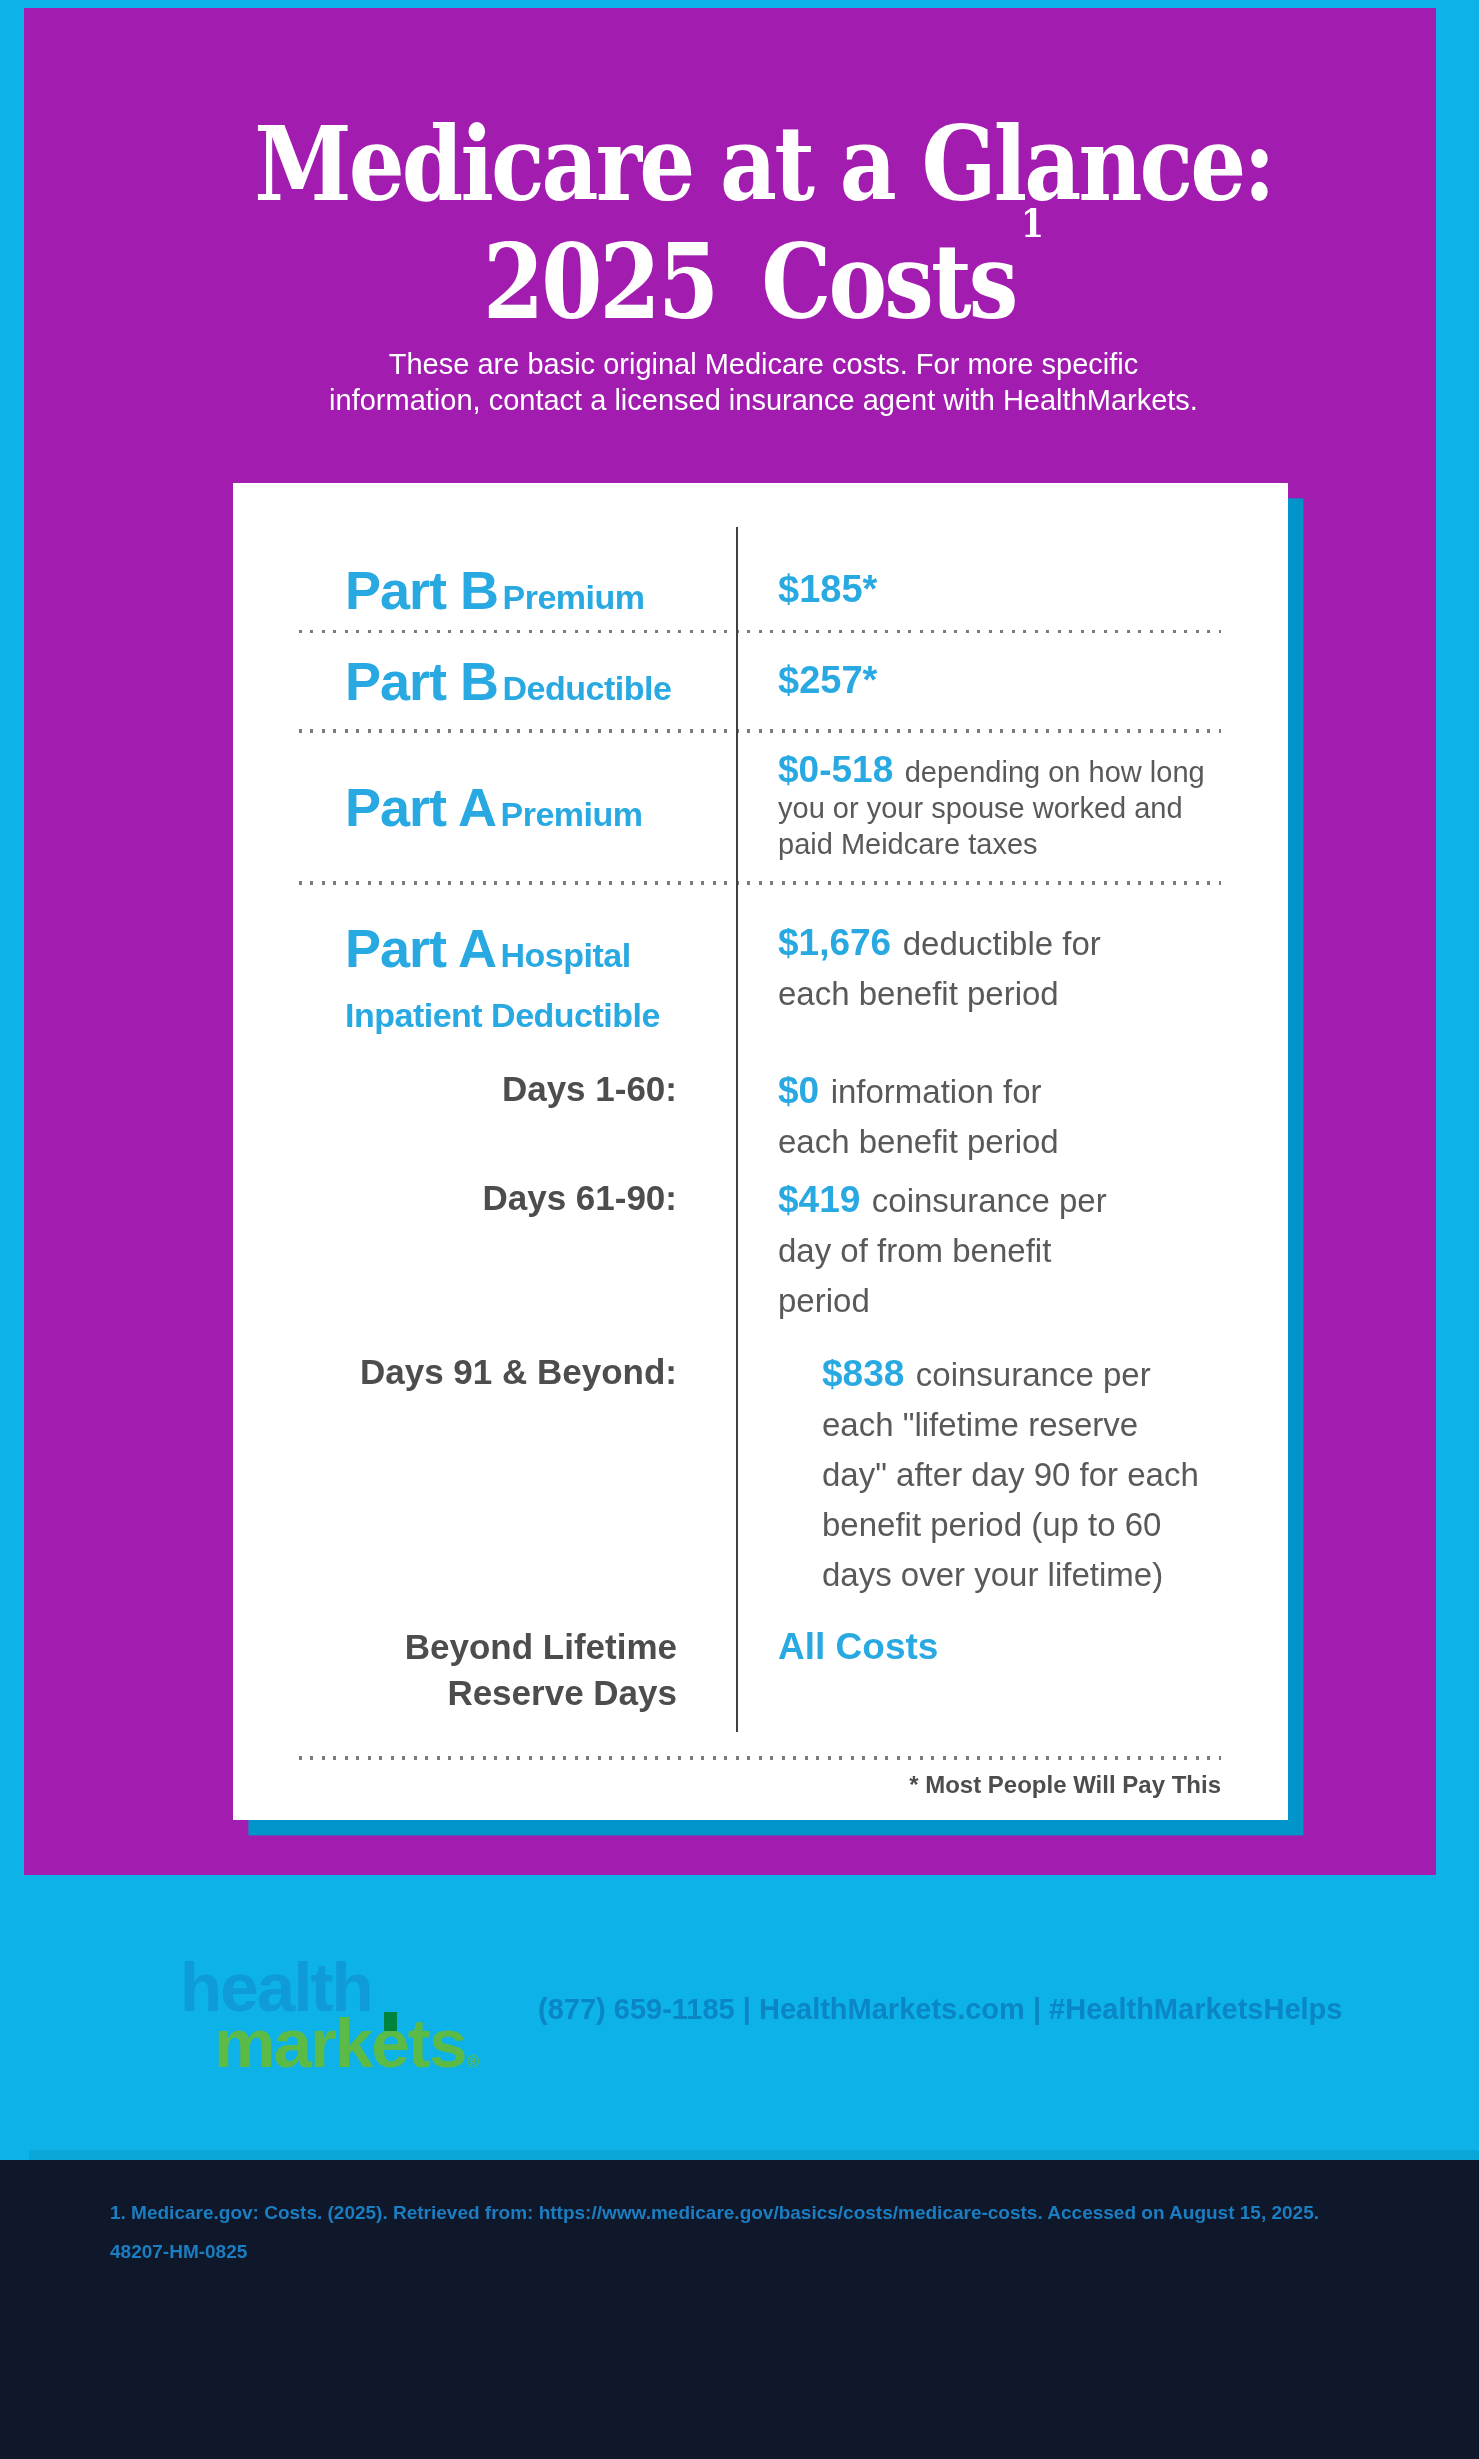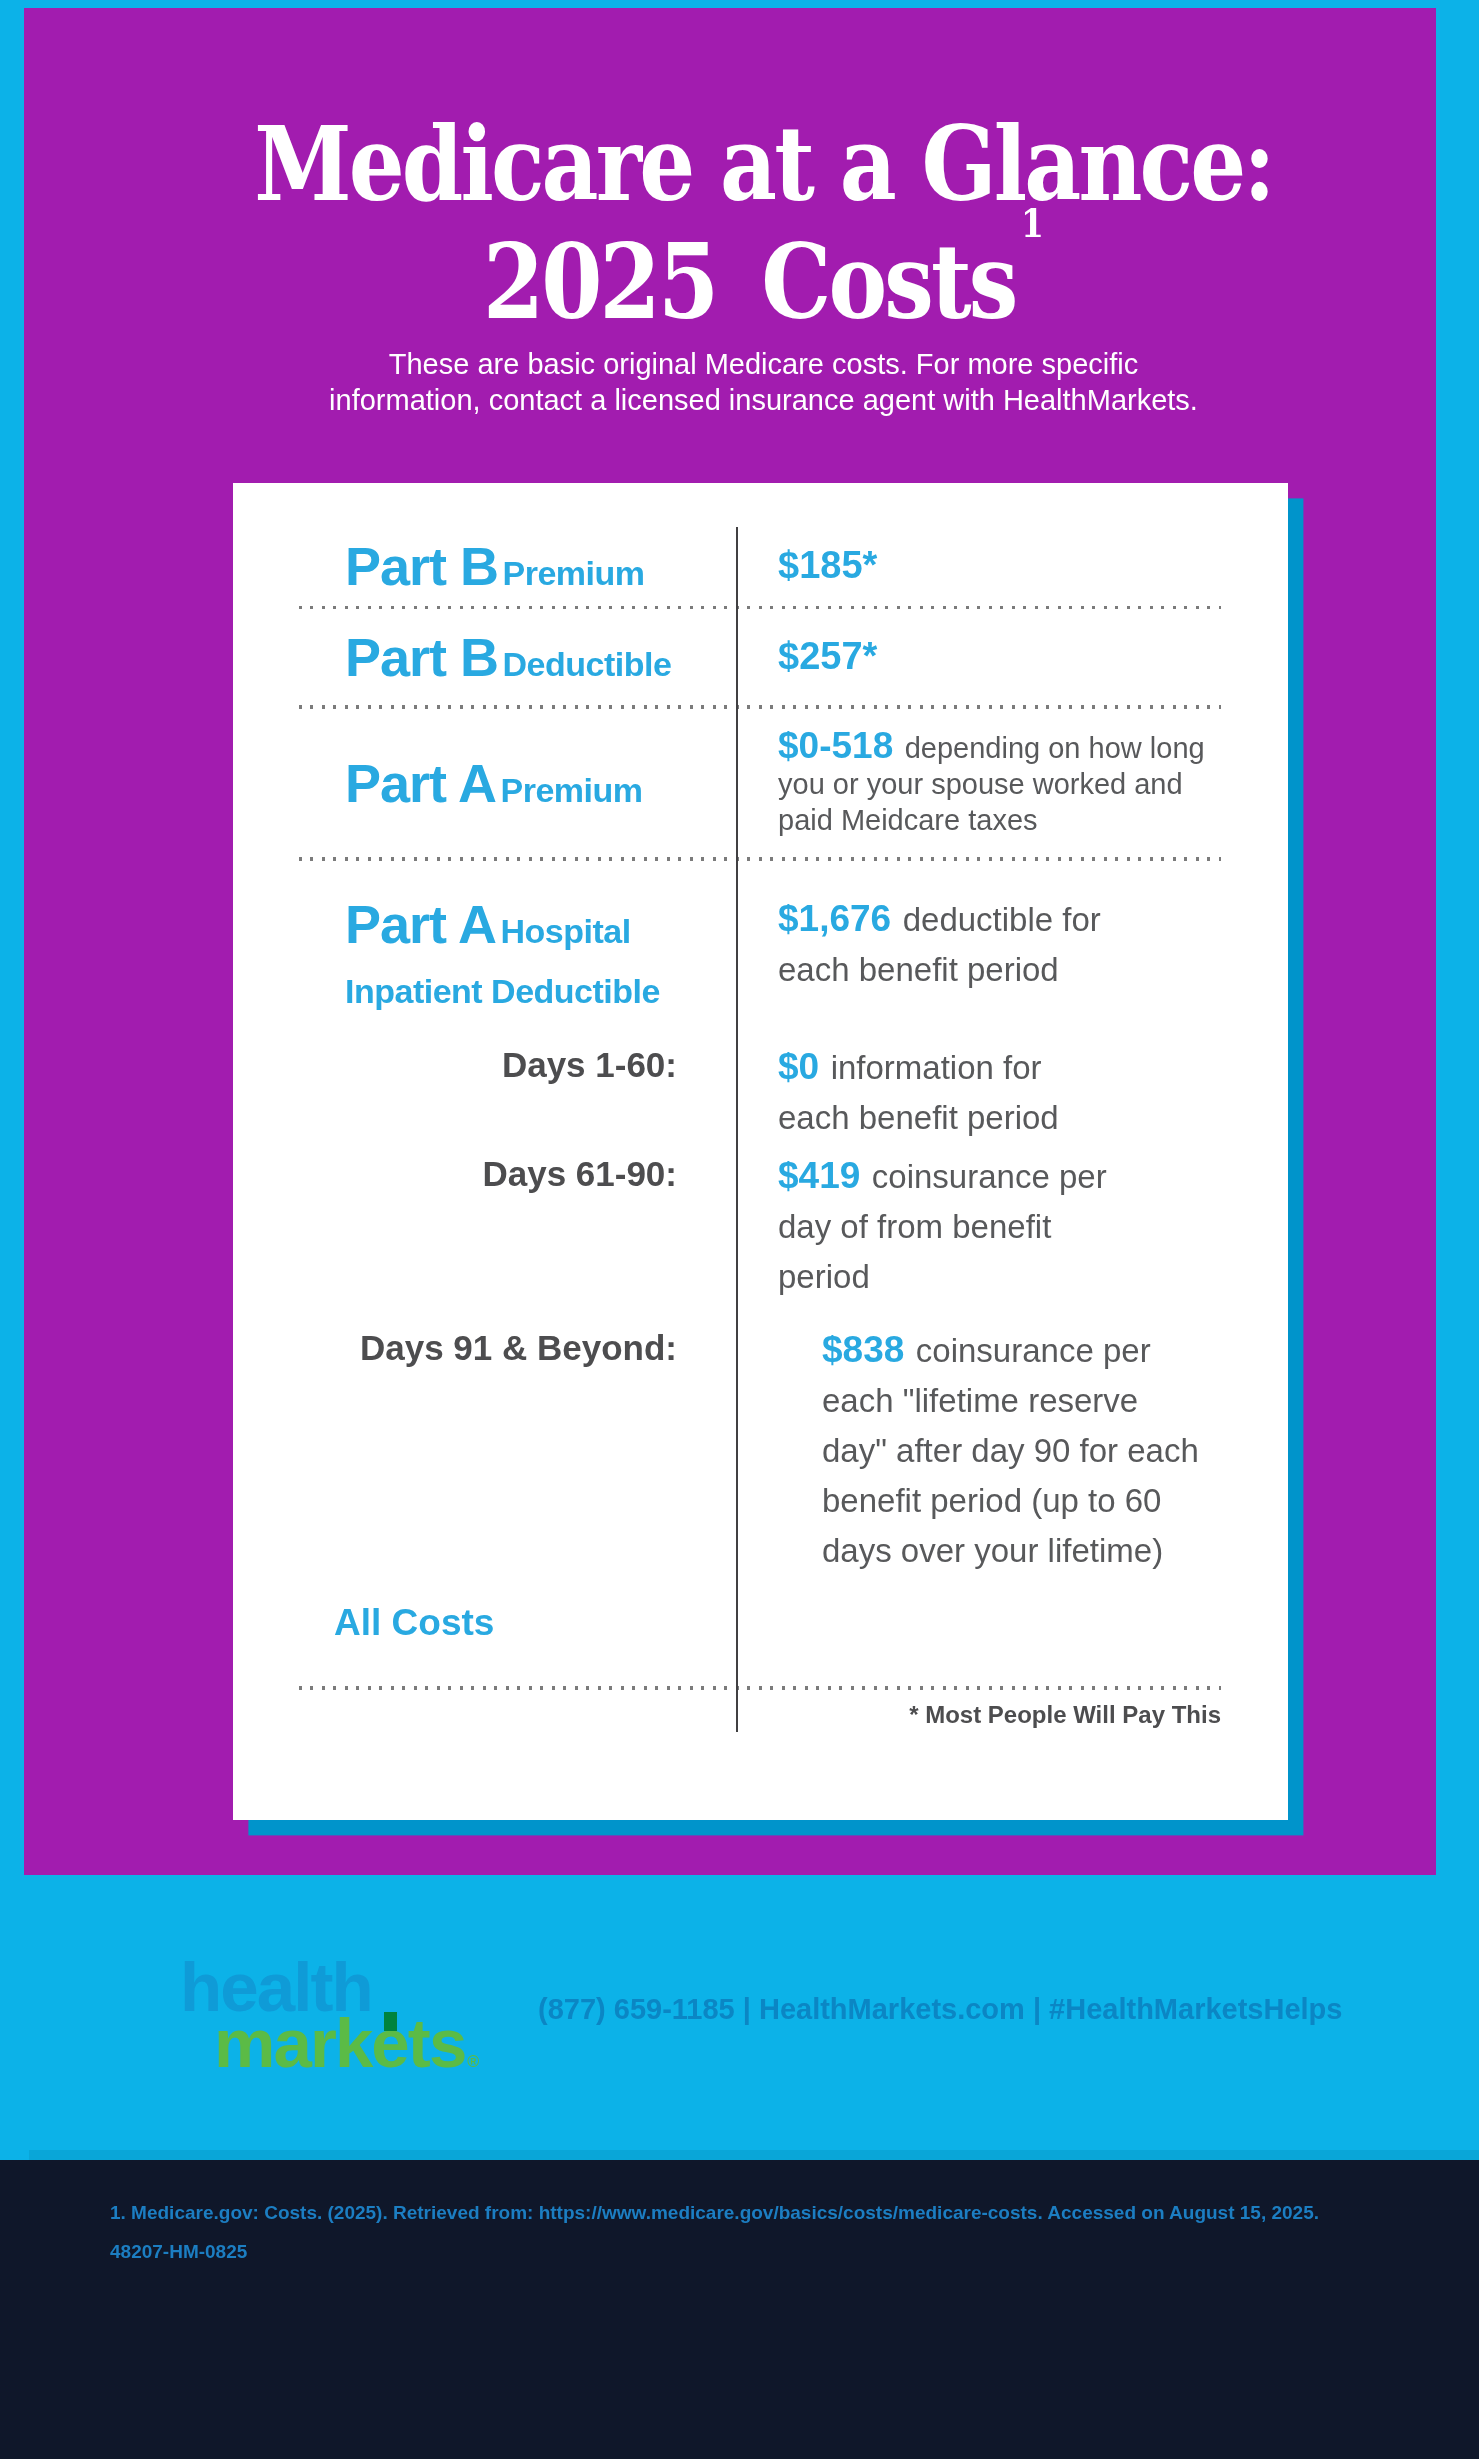--- a/index.html
+++ b/index.html
@@ -19,21 +19,21 @@
 
   
   .subtitle { position:absolute; left:0; top:338px; width:1479px; margin:0; text-align:center;
     color:#ffffff; font-size:29px; line-height:36px; font-weight:400; }
 
   
   .card { position:absolute; left:209px; top:475px; width:1055px; height:1337px;
     background:#ffffff; box-shadow:15.4px 15.4px 0 0 #0094CB; }
   .vline { position:absolute; left:503px; top:44px; width:1.9px; height:1205px; background:#414042; }
 
-  .table { padding-top:44px; }
+  .table { padding-top:68px; }
   .t-row { display:flex; align-items:flex-start; }
   .t-row.center { align-items:center; }
   .r1 { min-height:79px; }
   .r2 { min-height:96px; }
   .r3 { min-height:148px; }
   .r4 { margin-top:33px; }
   .r5 { margin-top:28px; }
   .r6 { margin-top:8px; }
   .r7 { margin-top:23px;gap:44px; }
   .r8 { margin-top:24px; }
@@ -175,20 +175,24 @@
           <div class="val">
             <span class="amt">$838</span><span class="d">coinsurance per</span>
             <span class="d nl">each "lifetime reserve</span>
             <span class="d nl">day" after day 90 for each</span>
             <span class="d nl">benefit period (up to 60</span>
             <span class="d nl">days over your lifetime)</span>
           </div>
         </div>
 
         <div class="t-row r8">
+          <div class="lbl right plain">
+            <span>Beyond Lifetime</span>
+            <span class="line2">Reserve Days</span>
+          </div>
           <div class="val">
             <span class="amt">All Costs</span>
           </div>
         </div>
 
         <div class="dots final"></div>
         <div class="card-footnote">* Most People Will Pay This</div>
       </div>
     </div>
   </div>

